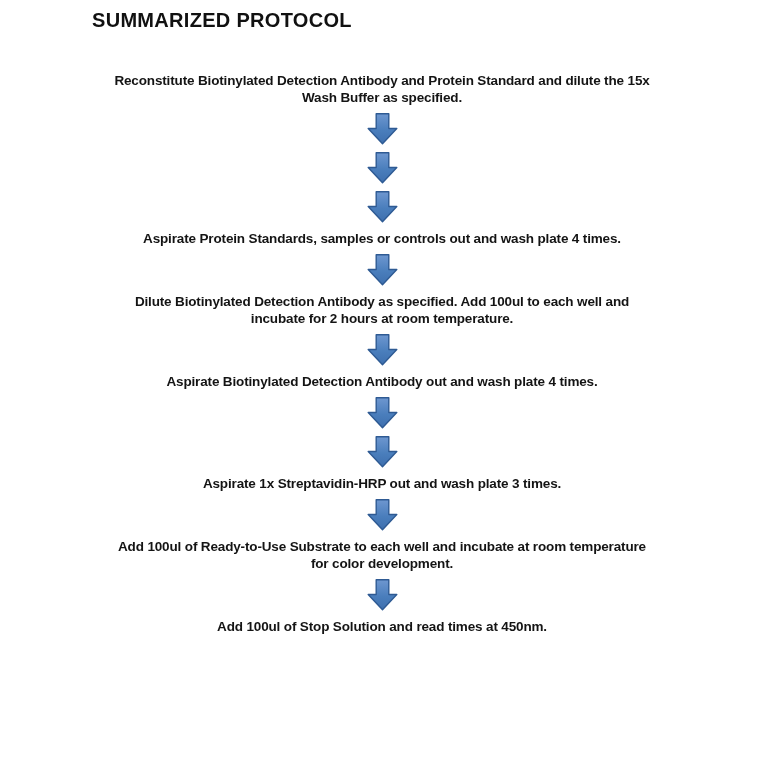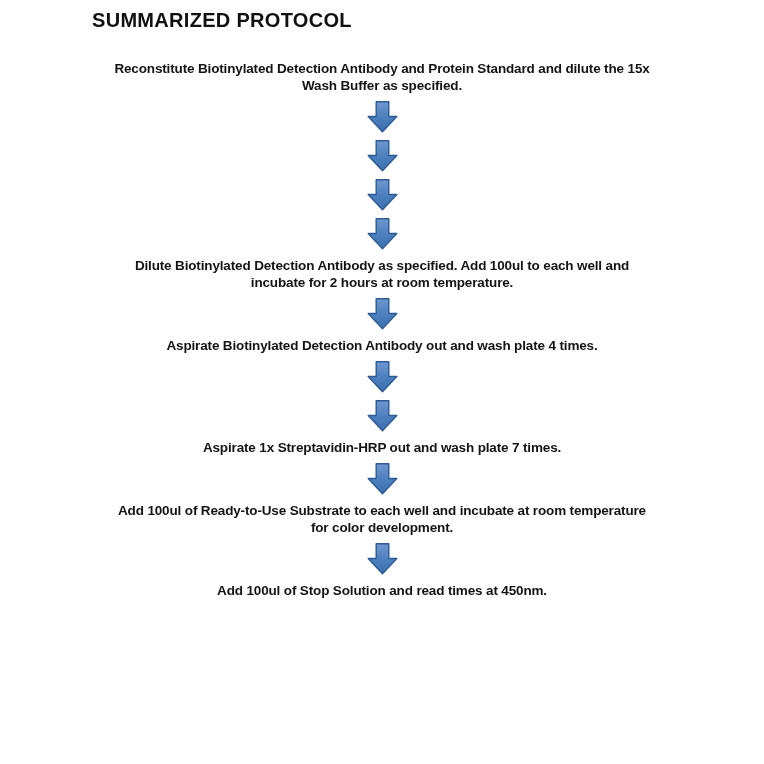--- a/index.html
+++ b/index.html
@@ -16,21 +16,21 @@
   .page-title {
     margin: 9px 15px 0 92px;
     font-size: 20px;
     line-height: 23px;
     font-weight: bold;
     color: #111111;
     letter-spacing: 0.3px;
   }
   .flow {
     width: 648px;
-    margin: 28px auto 0 auto;
+    margin: 40px auto 0 auto;
     display: flex;
     flex-direction: column;
     align-items: center;
     row-gap: 7px;
   }
   .protocol-step {
     font-size: 13.5px;
     line-height: 17px;
     font-weight: bold;
     color: #141414;
@@ -77,40 +77,41 @@
     </svg>
 
   <svg class="down-arrow" viewBox="0 0 31 32">
       <use href="#arrow-shape"></use>
     </svg>
 
   <svg class="down-arrow" viewBox="0 0 31 32">
       <use href="#arrow-shape"></use>
     </svg>
 
+  <div class="protocol-step">Aspirate Protein Standards, samples or controls out and wash plate 4 times.</div>
   <svg class="down-arrow" viewBox="0 0 31 32">
       <use href="#arrow-shape"></use>
     </svg>
 
   <div class="protocol-step">Dilute Biotinylated Detection Antibody as specified. Add 100ul to each well and
 incubate for 2 hours at room temperature.</div>
   <svg class="down-arrow" viewBox="0 0 31 32">
       <use href="#arrow-shape"></use>
     </svg>
 
   <div class="protocol-step">Aspirate Biotinylated Detection Antibody out and wash plate 4 times.</div>
   <svg class="down-arrow" viewBox="0 0 31 32">
       <use href="#arrow-shape"></use>
     </svg>
 
   <svg class="down-arrow" viewBox="0 0 31 32">
       <use href="#arrow-shape"></use>
     </svg>
 
-  <div class="protocol-step">Aspirate 1x Streptavidin-HRP out and wash plate 7 times.</div>
+  <div class="protocol-step">Aspirate 1x Streptavidin-HRP out and wash plate 3 times.</div>
   <svg class="down-arrow" viewBox="0 0 31 32">
       <use href="#arrow-shape"></use>
     </svg>
 
   <div class="protocol-step">Add 100ul of Ready-to-Use Substrate to each well and incubate at room temperature
 for color development.</div>
   <svg class="down-arrow" viewBox="0 0 31 32">
       <use href="#arrow-shape"></use>
     </svg>
 

